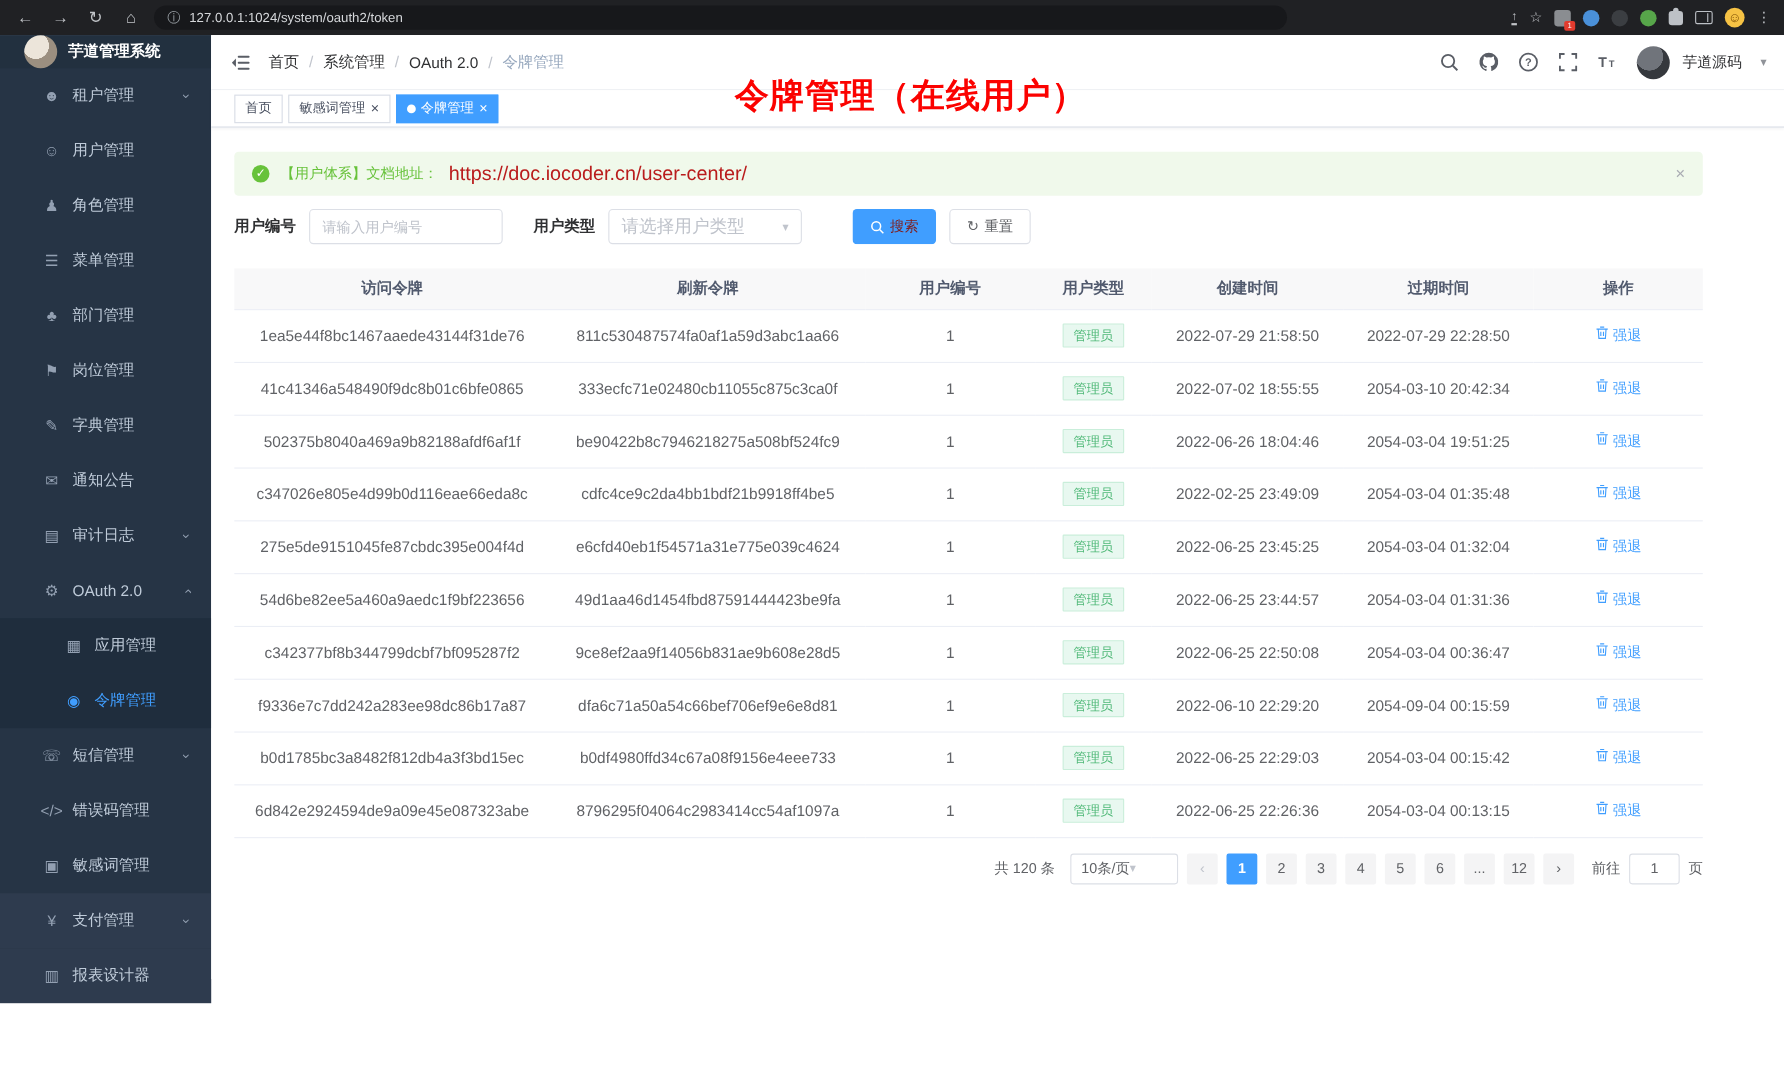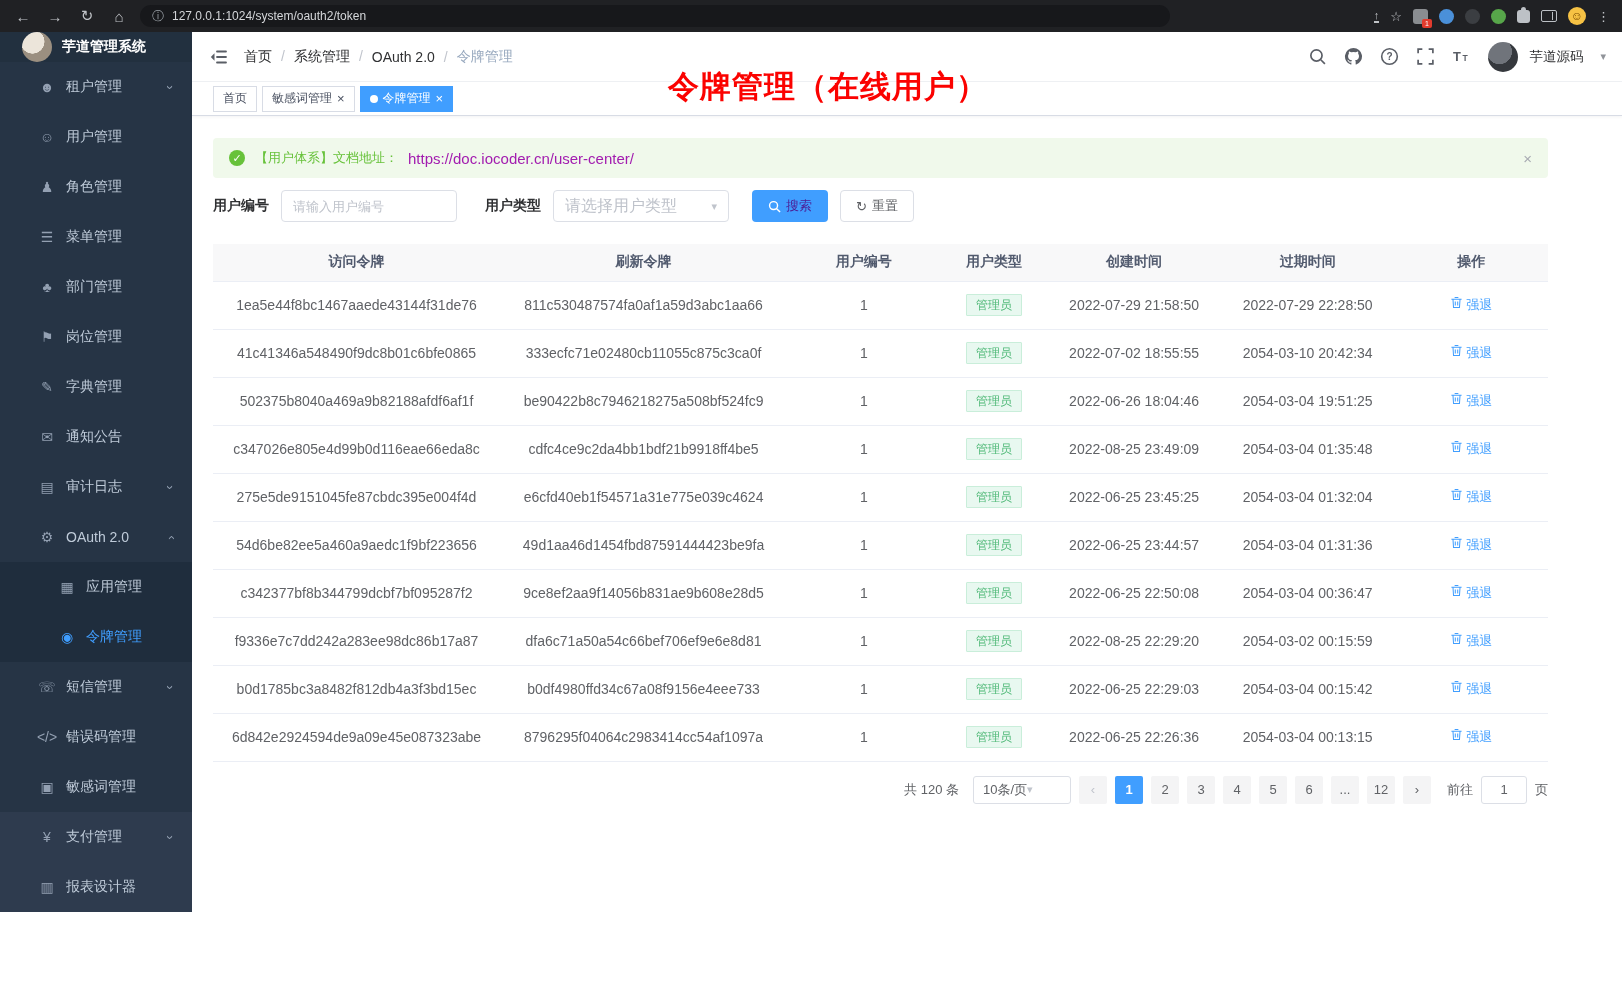--- a/index.html
+++ b/index.html
@@ -66,34 +66,34 @@
   .tag .close{font-size:13px;line-height:1;cursor:pointer}
 
   
   .annotation{position:absolute;left:668px;top:66px;font-size:31px;font-weight:700;color:#fb0200;letter-spacing:1px;z-index:60;pointer-events:none;white-space:nowrap}
 
   
   .content{flex:1;padding:22px 74px 0 21px;position:relative}
   .alert{height:40px;background:#f0f9eb;border-radius:4px;display:flex;align-items:center;padding:0 16px;gap:10px;margin-bottom:12px}
   .alert-check{width:16px;height:16px;border-radius:50%;background:#67c23a;color:#fff;font-size:11px;line-height:16px;text-align:center;flex-shrink:0}
   .alert-text{font-size:13px;color:#67c23a}
-  .alert-link{font-size:15px;color:#a21caf;text-decoration:none;cursor:pointer}
+  .alert-link{font-size:18px;color:#b91c1c;text-decoration:none;cursor:pointer}
   .alert-close{margin-left:auto;color:#a8abb2;font-size:15px;cursor:pointer}
 
   .filters{display:flex;align-items:center;margin-bottom:22px}
   .f-label{font-size:14px;font-weight:700;color:#303133;margin-right:12px;white-space:nowrap}
   .lbl2{margin-left:28px}
   .f-input{width:176px;height:32px;border:1px solid #dcdfe6;border-radius:4px;padding:0 11px;display:flex;align-items:center;background:#fff}
   .f-input input{border:0;outline:0;width:100%;font:inherit;font-size:13px;color:#3b82f6;background:transparent}
   .f-input input::placeholder{color:#bfc3cb}
   .f-select{justify-content:space-between;cursor:pointer}
   .f-select .ph{font-size:16px;color:#bfc3cb}
   .sel-caret{color:#c0c4cc;font-size:11px}
   .btn{height:32px;border-radius:4px;font-size:13px;display:inline-flex;align-items:center;gap:5px;padding:0 15px;cursor:pointer;border:1px solid transparent;font-family:inherit}
-  .btn-primary{background:#409eff;color:#4c1d95;margin-left:23px}
+  .btn-primary{background:#409eff;color:#7f1d1d;margin-left:46px}
   .btn-plain{background:#fff;border-color:#dcdfe6;color:#606266;margin-left:12px}
   .reset-ic{font-size:13px;color:#606266}
 
   .tbl{width:100%;border-collapse:collapse;table-layout:fixed;font-size:14px}
   .tbl thead th{height:37px;background:#f8f8f9;color:#515a6e;font-weight:700;text-align:center;border-bottom:1px solid #ebeef5;white-space:nowrap}
   .tbl tbody td{height:48px;text-align:center;color:#606266;border-bottom:1px solid #ebeef5;white-space:nowrap;overflow:hidden;text-overflow:ellipsis}
   .tag-success{display:inline-block;background:#e8f8f0;border:1px solid #c9eeda;color:#4fb877;font-size:12px;padding:2px 9px;border-radius:1px;line-height:1.35}
   .link-danger{color:#409eff;font-size:13px;display:inline-flex;gap:3px;cursor:pointer;background:none;border:0;font-family:inherit}
   .trash{width:13px;height:13px}
 
@@ -425,21 +425,21 @@
               </td>
             </tr>
 
             <tr>
               <td>c347026e805e4d99b0d116eae66eda8c</td>
               <td>cdfc4ce9c2da4bb1bdf21b9918ff4be5</td>
               <td>1</td>
               <td>
                 <span class="tag-success">管理员</span>
               </td>
-              <td>2022-08-25 23:49:09</td>
+              <td>2022-02-25 23:49:09</td>
               <td>2054-03-04 01:35:48</td>
               <td>
                 <button class="link-danger">
                   <svg class="trash" viewBox="0 0 14 14">
                     <path d="M1.5 3.5h11M5 1.5h4M3.2 3.5l.6 9h6.4l.6-9M5.7 6v4.3M8.3 6v4.3" fill="none" stroke="#409eff" stroke-width="1.1"></path>
                   </svg>
                   <span>强退</span>
                 </button>
               </td>
             </tr>
@@ -501,22 +501,22 @@
               </td>
             </tr>
 
             <tr>
               <td>f9336e7c7dd242a283ee98dc86b17a87</td>
               <td>dfa6c71a50a54c66bef706ef9e6e8d81</td>
               <td>1</td>
               <td>
                 <span class="tag-success">管理员</span>
               </td>
-              <td>2022-08-25 22:29:20</td>
-              <td>2054-03-02 00:15:59</td>
+              <td>2022-06-10 22:29:20</td>
+              <td>2054-09-04 00:15:59</td>
               <td>
                 <button class="link-danger">
                   <svg class="trash" viewBox="0 0 14 14">
                     <path d="M1.5 3.5h11M5 1.5h4M3.2 3.5l.6 9h6.4l.6-9M5.7 6v4.3M8.3 6v4.3" fill="none" stroke="#409eff" stroke-width="1.1"></path>
                   </svg>
                   <span>强退</span>
                 </button>
               </td>
             </tr>
 

